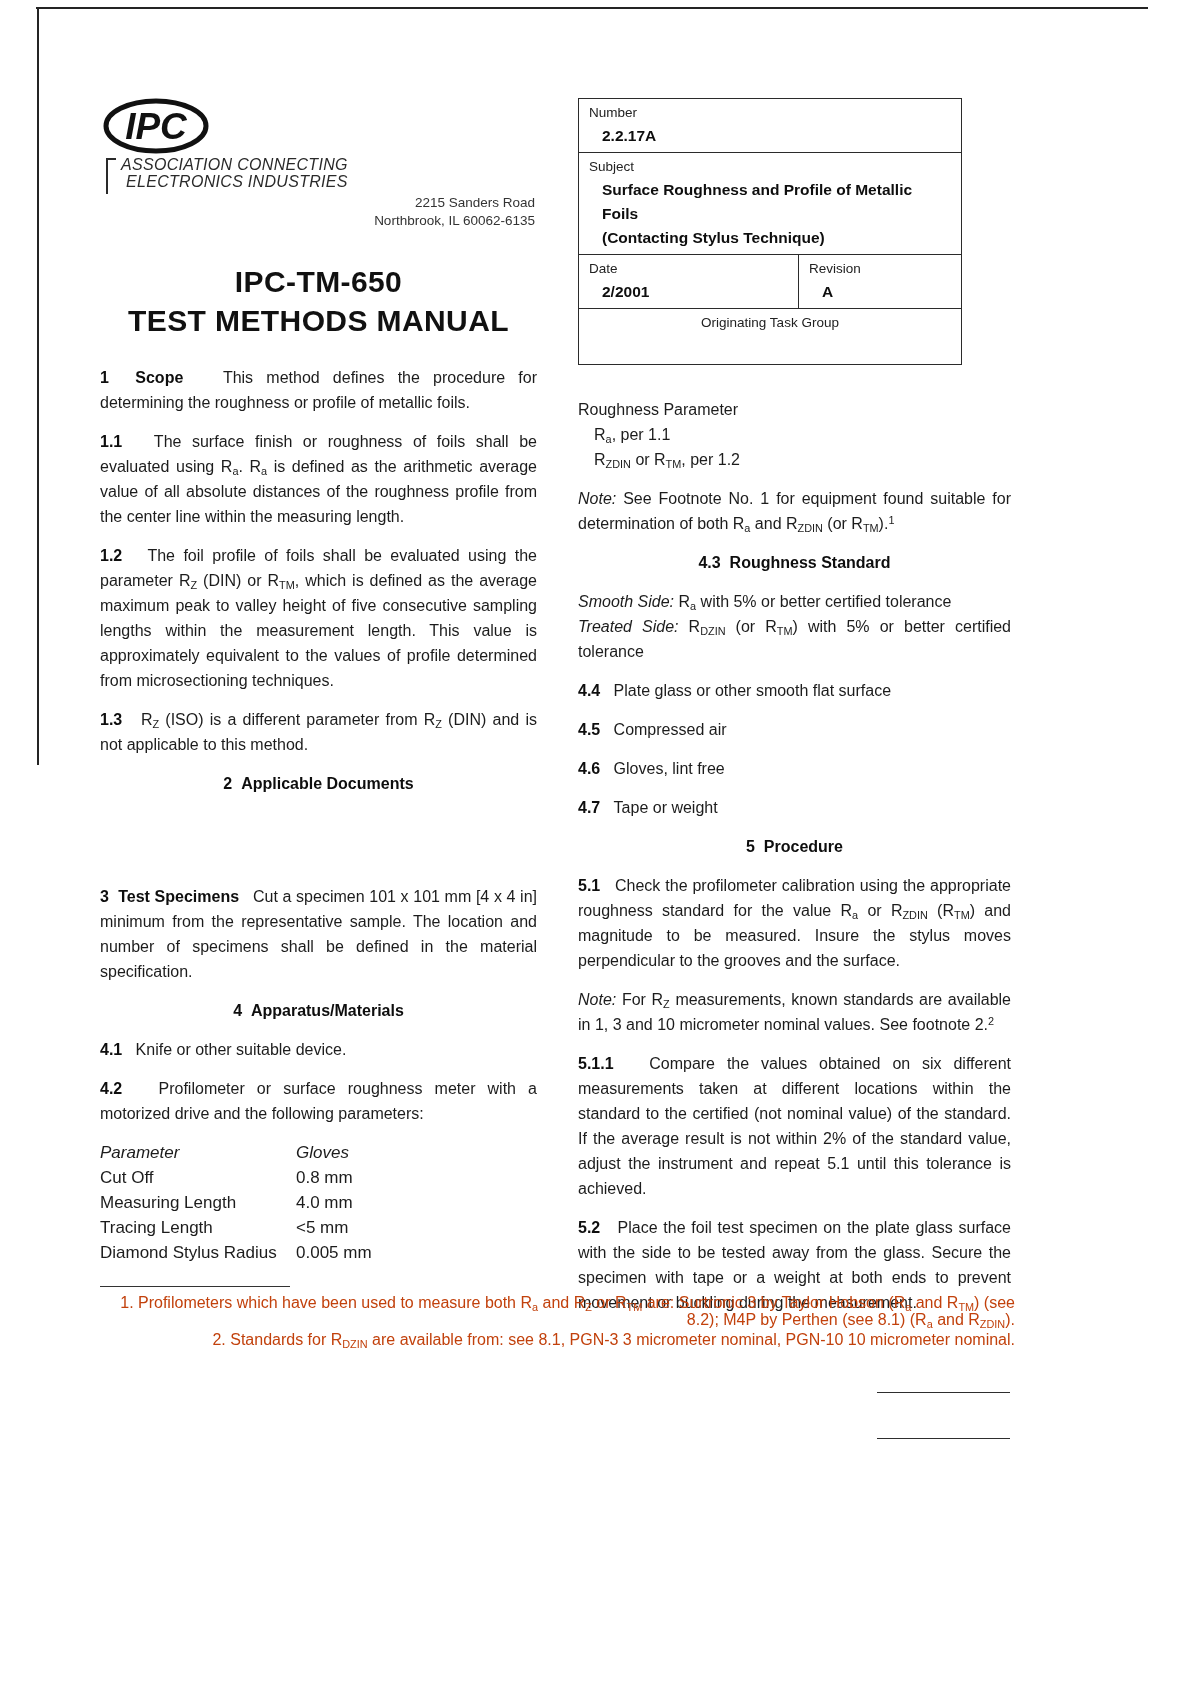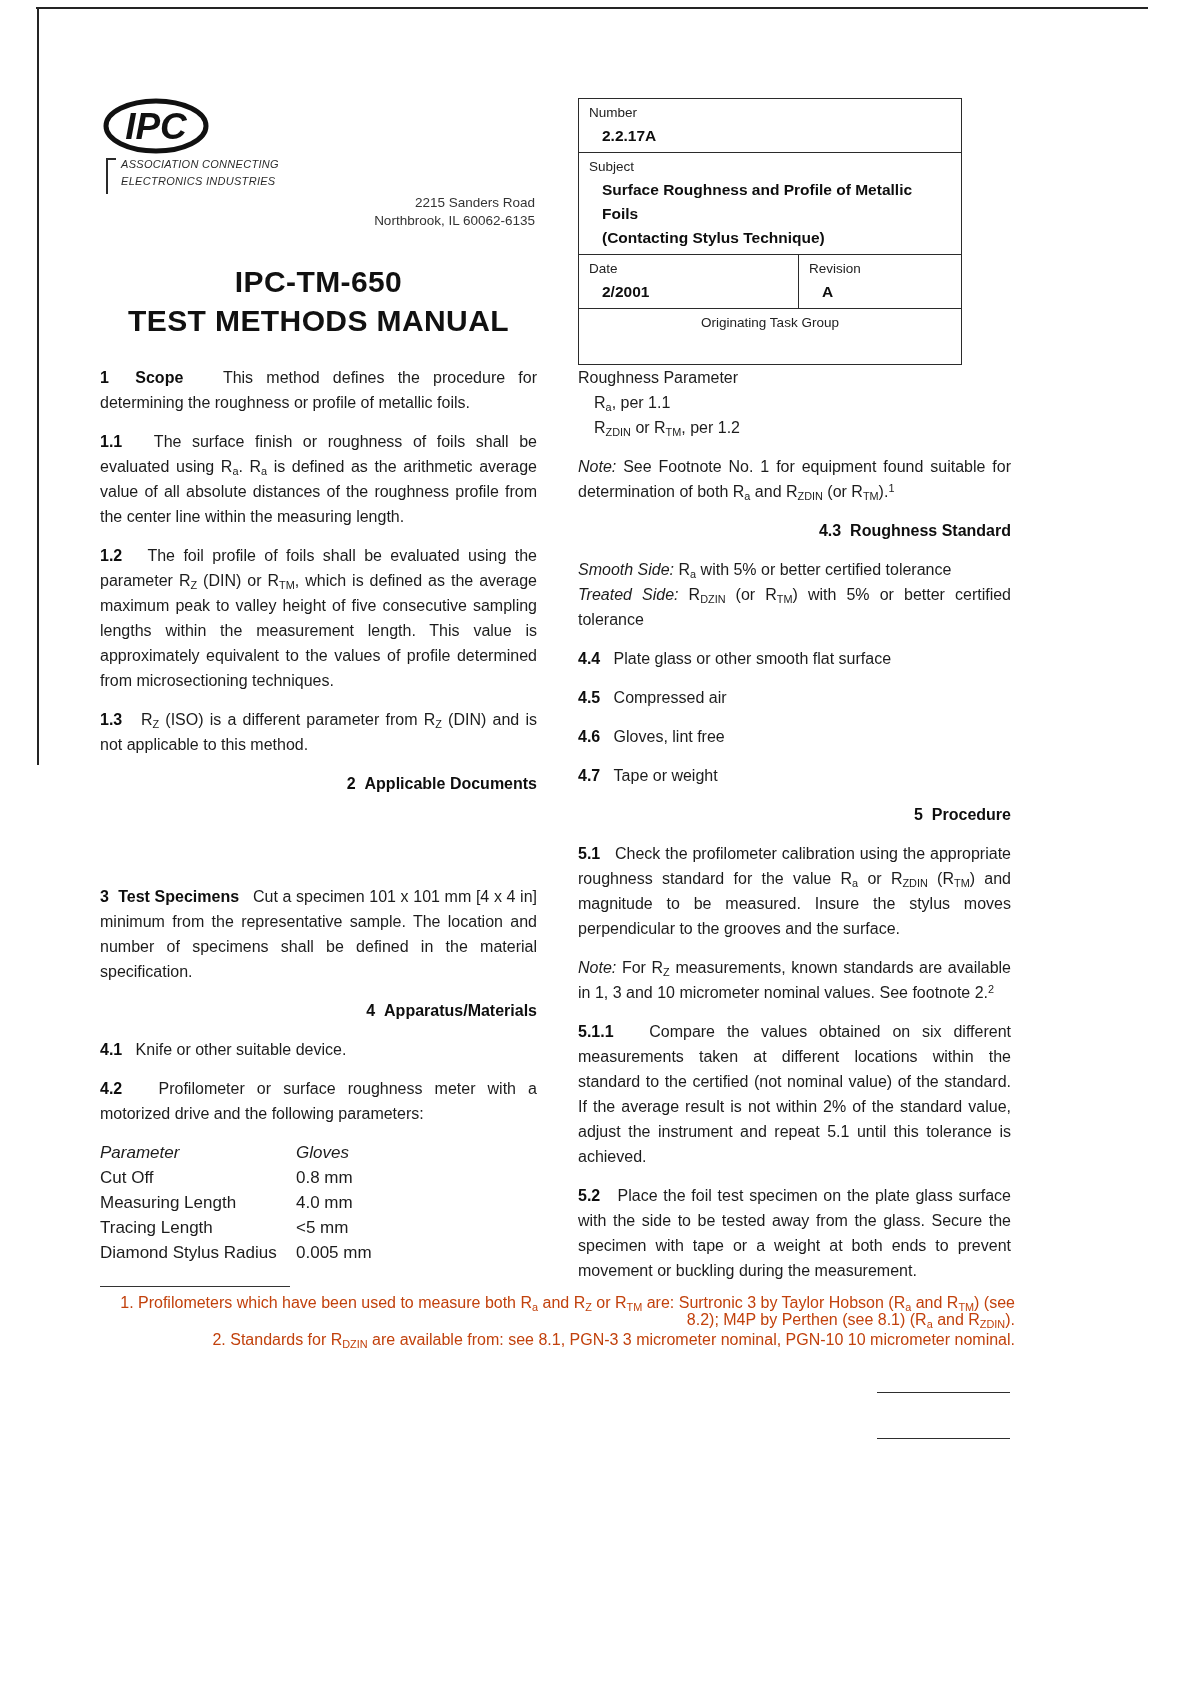--- a/index.html
+++ b/index.html
@@ -10,44 +10,44 @@
     background:#ffffff; color:#1c1c1c; overflow:hidden; margin:0 auto;
   }
   
   .artifact-top { position:absolute; left:36px; top:7px; width:1112px; height:2px; background:#242424; }
   .artifact-left { position:absolute; left:37px; top:7px; width:2px; height:758px; background:#242424; }
 
   
   .logo-block { position:absolute; left:103px; top:96px; }
   .tagline-wrap { position:absolute; left:106px; top:156px; display:flex; }
   .tagline-bracket { width:10px; height:36px; border-left:2px solid #2a2a2a; border-top:2px solid #2a2a2a; margin-right:5px; margin-top:2px; }
-  .tagline { font-style:italic; font-size:11px; line-height:17px; color:#2a2a2a; letter-spacing:0.3px; }
+  .tagline { font-style:italic; font-size:16px; line-height:17px; color:#2a2a2a; letter-spacing:0.3px;text-align:right; }
   .address { position:absolute; left:250px; top:194px; width:285px; text-align:right; font-size:13.5px; line-height:18px; color:#333; }
   .doc-title { position:absolute; left:100px; top:262px; width:437px; text-align:center; font-weight:bold; font-size:30px; line-height:39px; letter-spacing:0.4px; color:#111; }
 
   
   .info-box { position:absolute; left:578px; top:98px; width:384px; border:1.5px solid #2b2b2b; font-size:13.5px; color:#222; background:#fff; }
   .ib-row { border-bottom:1.5px solid #2b2b2b; padding:6px 10px 4px 10px; }
   .ib-row:last-child { border-bottom:none;text-align:center; }
   .ib-row-number { min-height:47px; }
   .ib-row-subject { min-height:80px; }
   .ib-row-task { min-height:55px; }
   .ib-row-split { display:flex; padding:0; min-height:51px; }
   .ib-cell { padding:6px 10px 4px 10px; }
   .ib-cell-date { flex:0 0 220px; border-right:1.5px solid #2b2b2b; }
   .ib-cell-rev { flex:1; }
   .ib-label { font-size:13.5px; color:#222; }
   .ib-value { font-weight:bold; font-size:15.5px; color:#0e0e0e; padding:4px 0 0 13px; line-height:24px; }
 
   
   .col { position:absolute; top:365px; font-size:16px; line-height:25px; text-align:justify; color:#1c1c1c; }
   .col-left { left:100px; width:437px; }
-  .col-right { left:578px; width:433px; }
+  .col-right { left:578px; width:433px;margin-top:32px; }
   .para { margin:0 0 14px 0; }
-  .para.heading { text-align:right; }
+  .para.heading { text-align:center; }
   .gap-large { margin-bottom:88px; }
   b { color:#0e0e0e; }
   sub { font-size:68%; vertical-align:-0.3em; line-height:0; }
   sup { font-size:68%; vertical-align:0.45em; line-height:0; }
   .indent { padding-left:16px; }
 
   
   .param-table { border-collapse:collapse; font-size:17px; margin-top:10px; }
   .param-table th { font-style:italic; font-weight:normal; text-align:left; }
   .param-table th, .param-table td { line-height:25px; padding:0; }

